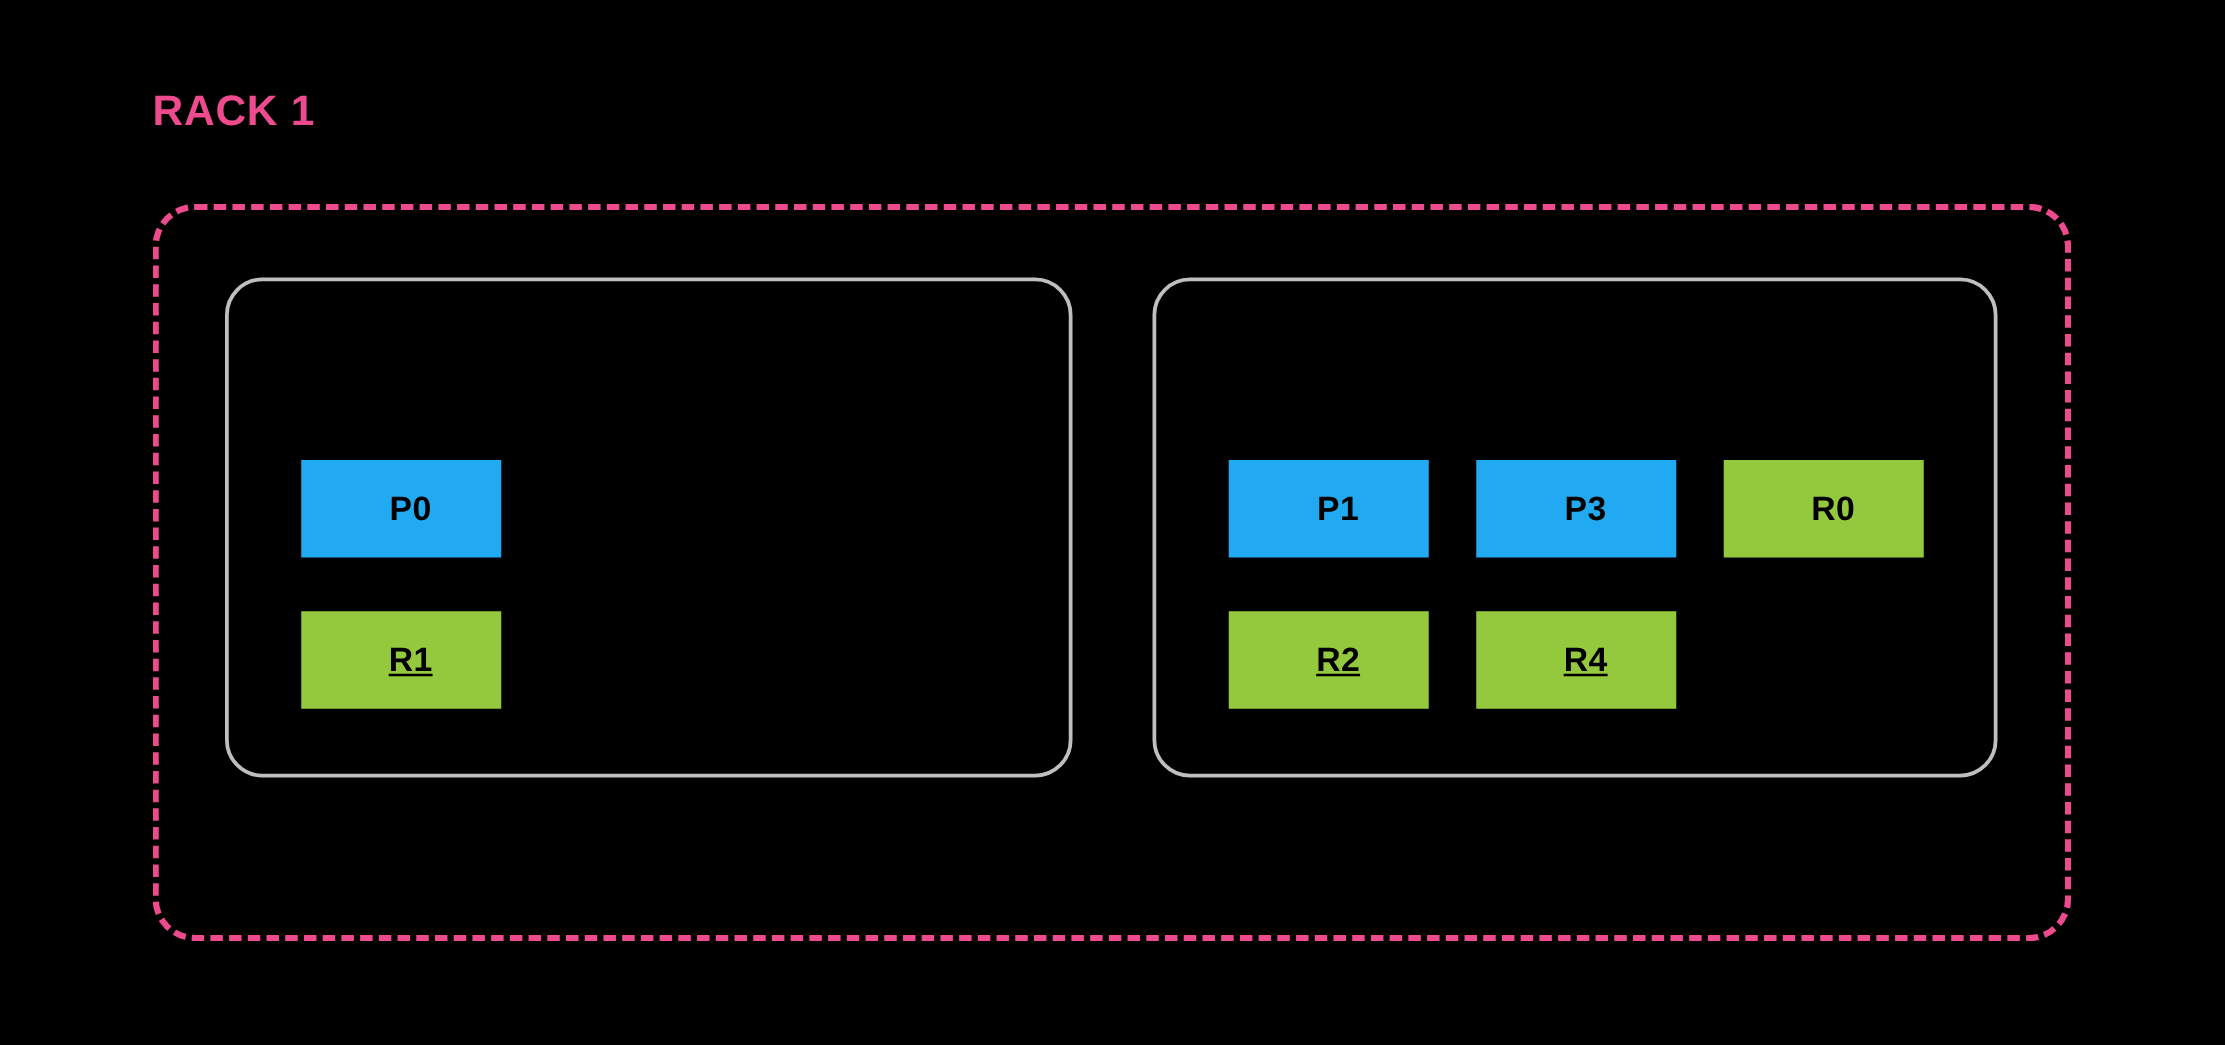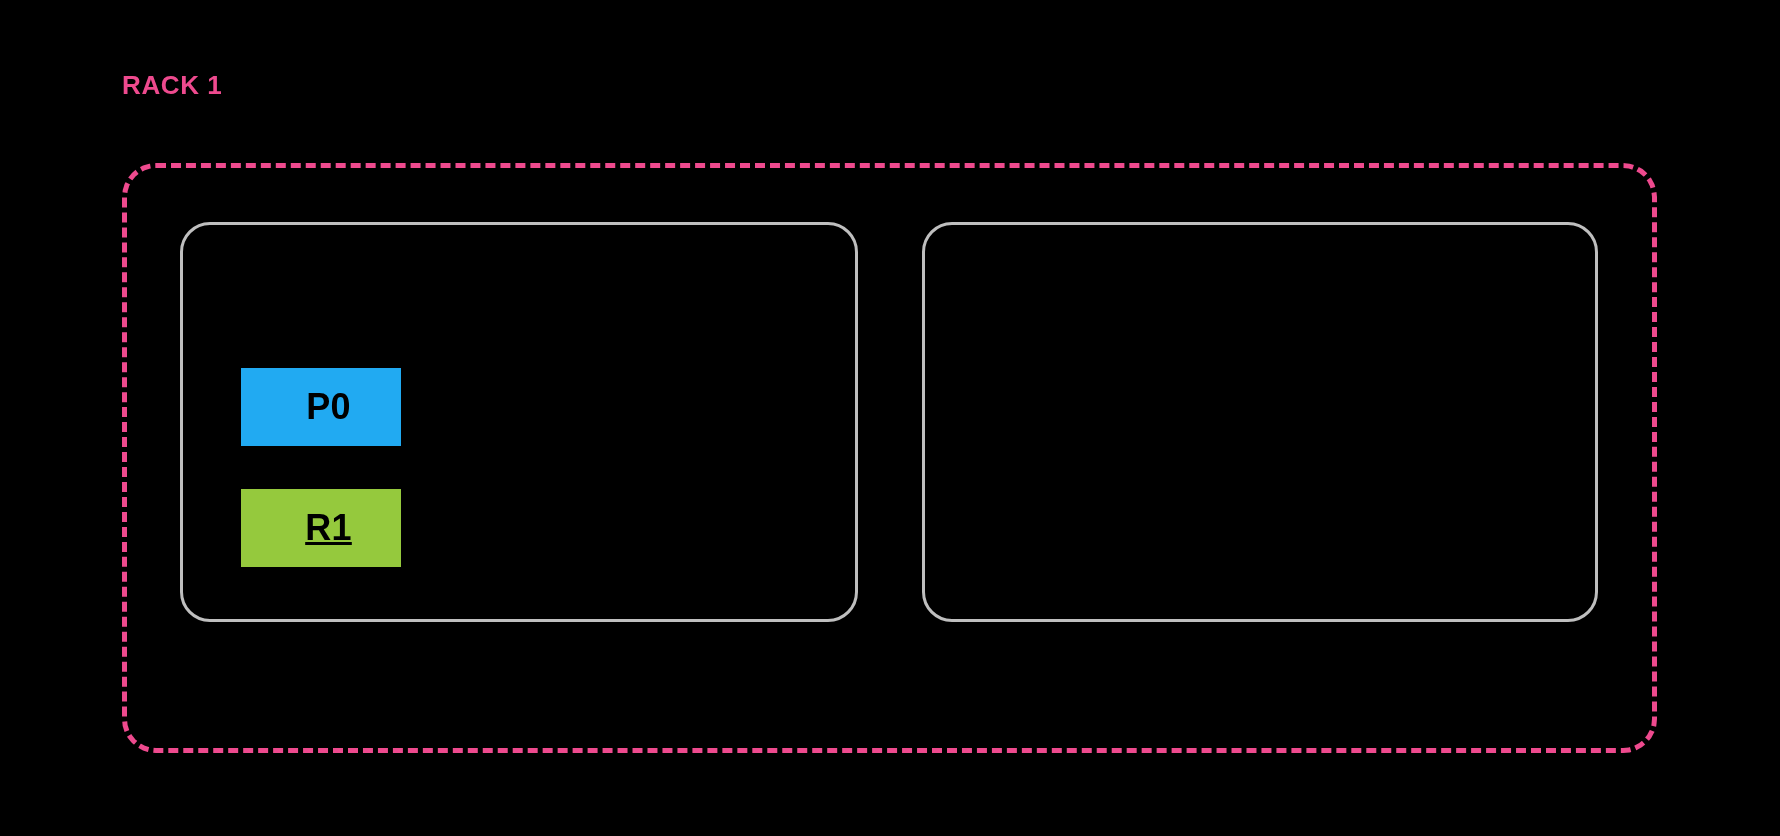--- a/index.html
+++ b/index.html
@@ -22,21 +22,21 @@
     width: 1780px;
     height: 836px;
     background: #000000;
   }
 
   
   .rack-title {
     position: absolute;
     left: 122px;
     top: 72px;
-    font-size: 26px;
+    font-size: 34px;
     font-weight: bold;
     letter-spacing: 0.6px;
     color: #ee4a8e;
     line-height: 1;
     white-space: nowrap;
   }
 
   
   .rack-boundary {
     position: absolute;
@@ -86,21 +86,21 @@
   }
   .box-row.row-0 { top: 143px; }
   .box-row.row-1 { top: 264px; text-decoration: underline; }
 
   .unit-box {
     width: 160px;
     height: 78px;
     display: flex;
     align-items: center;
     justify-content: center;
-    font-size: 36px;
+    font-size: 27px;
     font-weight: bold;
     color: #000000;
     letter-spacing: 0.3px;
     box-sizing: border-box;
     padding-left: 15px;
   }
   .unit-box.primary  { background: #21aaf2; }
   .unit-box.replica  { background: #95c93d; }
 </style>
 </head>
@@ -118,16 +118,25 @@
           <div class="unit-box primary">P0</div>
         </div>
         <div class="box-row row-1">
           <div class="unit-box replica">R1</div>
         </div>
       </div>
   </div>
 
   <div class="node-group right">
     <div class="node-rows">
+        <div class="box-row row-0">
+          <div class="unit-box primary">P1</div>
+          <div class="unit-box primary">P3</div>
+          <div class="unit-box replica">R0</div>
+        </div>
+        <div class="box-row row-1">
+          <div class="unit-box replica">R2</div>
+          <div class="unit-box replica">R4</div>
+        </div>
       </div>
   </div>
 
 </div>
 
 </body></html>

